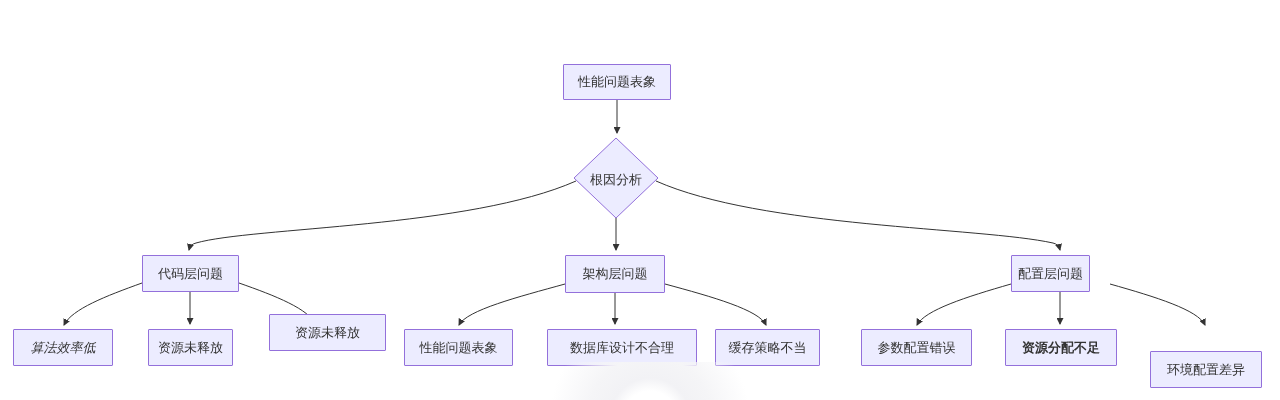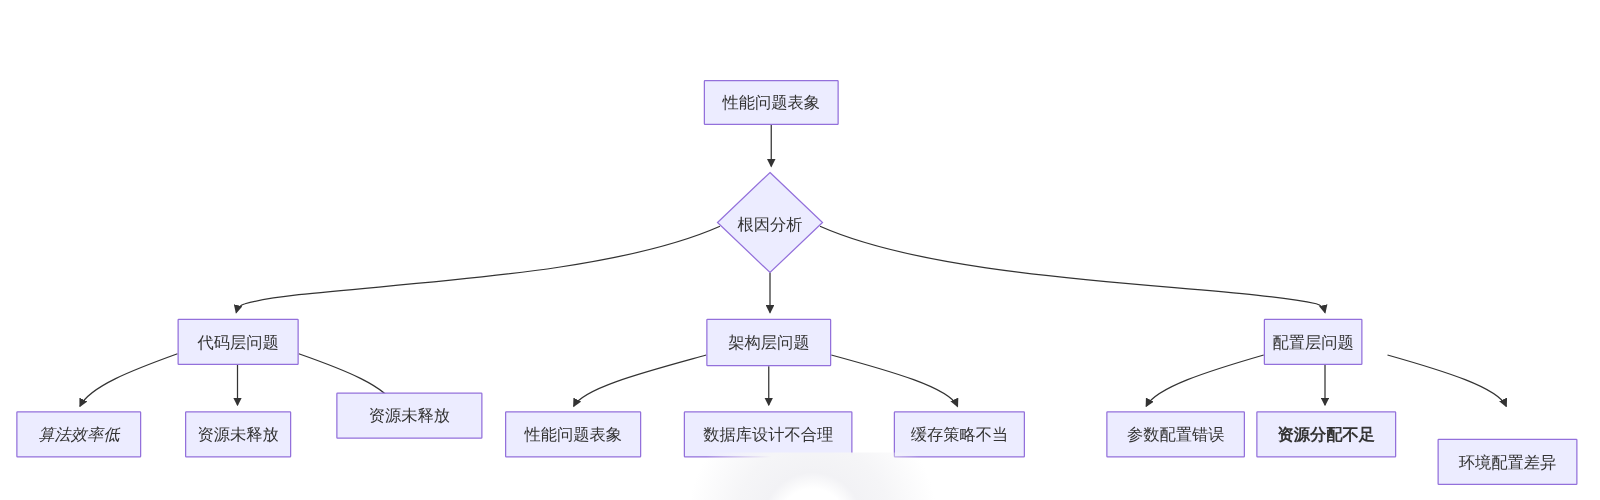--- a/index.html
+++ b/index.html
@@ -84,21 +84,21 @@
 
   <div class="node" style="left:142px; top:255px; width:97px; height:37px;">代码层问题</div>
   <div class="node" style="left:565px; top:255px; width:100px; height:38px;">架构层问题</div>
   <div class="node" style="left:1011px; top:255px; width:79px; height:37px;">配置层问题</div>
 
   <div class="node" style="left:13px; top:329px; width:100px; height:37px;font-style:italic;">算法效率低</div>
   <div class="node" style="left:148px; top:329px; width:85px; height:37px;">资源未释放</div>
   <div class="node" style="left:269px; top:314px; width:117px; height:37px;text-align:center;">资源未释放</div>
 
   <div class="node" style="left:404px; top:329px; width:109px; height:37px;">性能问题表象</div>
-  <div class="node" style="left:547px; top:329px; width:135px; height:37px;">数据库设计不合理</div>
+  <div class="node" style="left:547px; top:329px; width:150px; height:37px;">数据库设计不合理</div>
   <div class="node" style="left:715px; top:329px; width:105px; height:37px;font-family:Liberation Mono, monospace;">缓存策略不当</div>
 
-  <div class="node" style="left:861px; top:329px; width:111px; height:37px;margin-left:24px;">参数配置错误</div>
+  <div class="node" style="left:861px; top:329px; width:111px; height:37px;">参数配置错误</div>
   <div class="node" style="left:1005px; top:329px; width:112px; height:37px;font-weight:bold;">资源分配不足</div>
   <div class="node" style="left:1150px; top:329px; width:112px; height:37px;margin-top:22px;">环境配置差异</div>
 
   <div class="watermark"></div>
 </div>
 
 </body></html>

